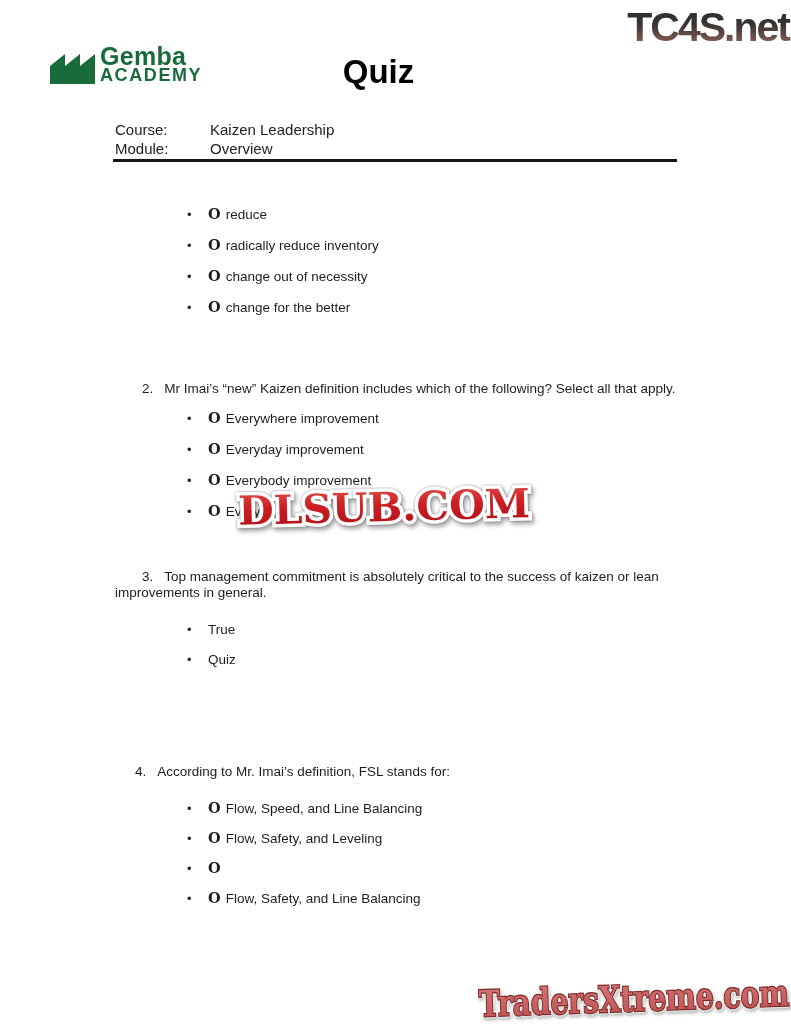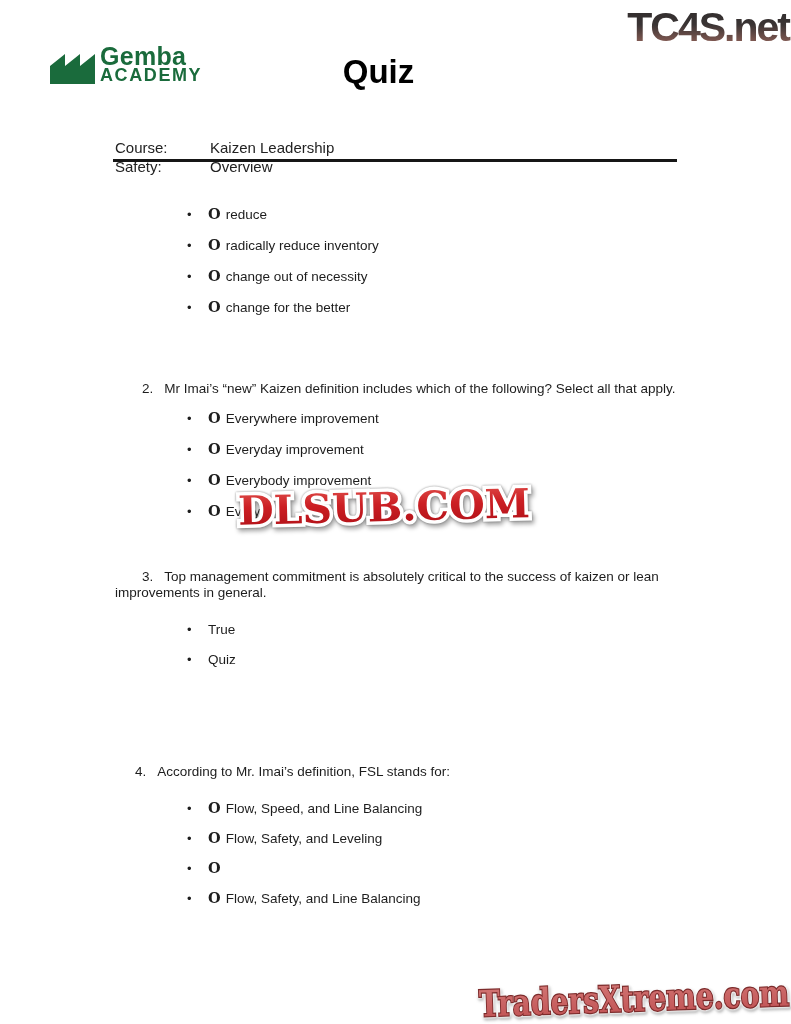--- a/index.html
+++ b/index.html
@@ -12,21 +12,21 @@
   
   .logo{position:absolute;left:50px;top:44px;display:flex;align-items:flex-start;}
   .logo-icon{margin-right:5px;}
   .logo-text{display:flex;flex-direction:column;}
   .logo-name{font-size:25px;font-weight:bold;color:#1a6b3c;line-height:24px;letter-spacing:.3px;}
   .logo-sub{font-size:18px;font-weight:bold;color:#1a6b3c;letter-spacing:1.6px;line-height:14px;}
   
   .quiz-title{position:absolute;left:0;top:47px;width:745px;text-align:center;
     font-size:33px;font-weight:bold;color:#000;margin:6px;}
   
-  .meta{position:absolute;left:115px;top:121px;font-size:15px;line-height:18.5px;color:#222;margin-top:18px;}
+  .meta{position:absolute;left:115px;top:121px;font-size:15px;line-height:18.5px;color:#222;}
   .meta-row{display:flex;}
   .meta-label{width:95px;}
   .rule{position:absolute;left:113px;top:159px;width:564px;height:3px;background:#161616;}
   
   .question{position:absolute;left:115px;width:600px;font-size:13.5px;color:#1d1d1d;}
   .q0{top:192px}.q1{top:381px}.q2{top:569px}.q3{top:716px}.q4{top:989px}
   .qline{margin:0;line-height:16px;text-indent:27px;}
   .q3 .qline,.q4 .qline{text-indent:20px;margin-top:48px;}
   .qnum{margin-right:11px;}
   .options{list-style:none;margin:0;padding:0;}
@@ -70,21 +70,21 @@
 </div>
 
 <h1 class="quiz-title">Quiz</h1>
 
 <div class="meta">
   <div class="meta-row">
     <span class="meta-label">Course:</span>
     <span class="meta-value">Kaizen Leadership</span>
   </div>
   <div class="meta-row">
-    <span class="meta-label">Safety:</span>
+    <span class="meta-label">Module:</span>
     <span class="meta-value">Overview</span>
   </div>
 </div>
 <div class="rule"></div>
 
 <div id="questions">
     <div class="question q0">
       <ul class="options">
         <li class="option">
           <span class="bullet">•</span>

